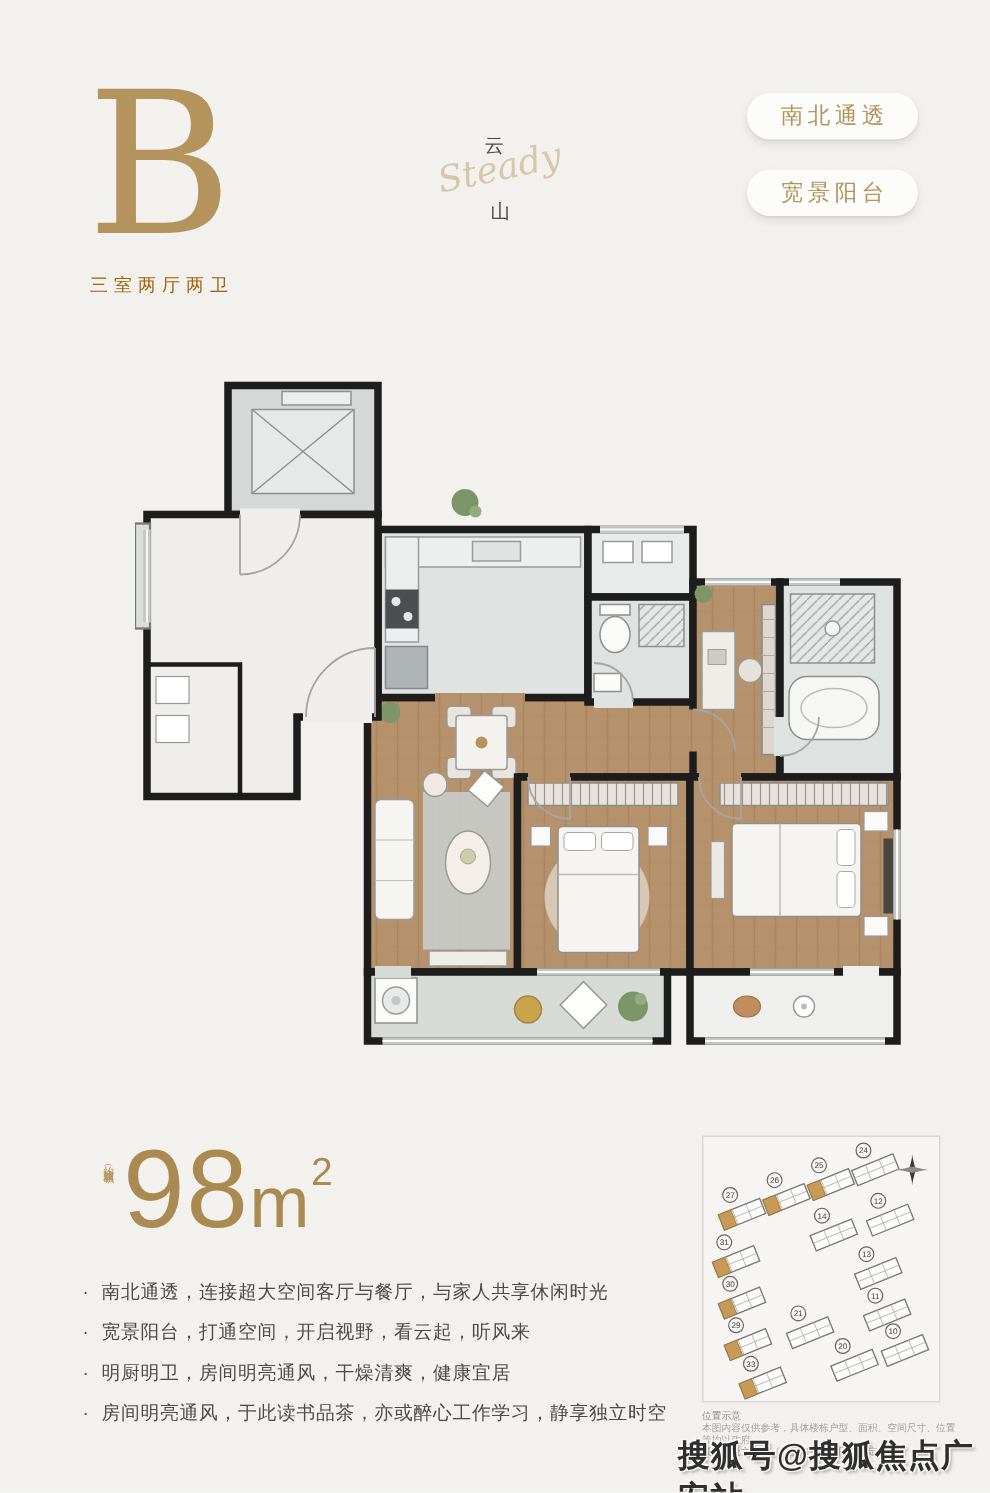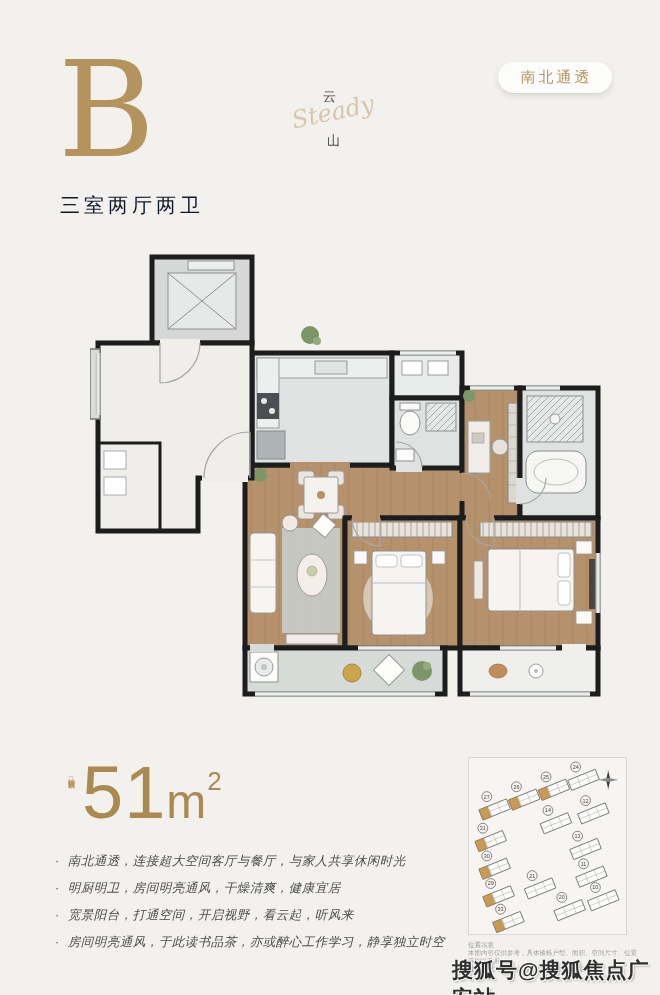--- a/index.html
+++ b/index.html
@@ -9,22 +9,22 @@
     font-family:"Liberation Sans", sans-serif;
     color:#3d3d3d;
   }
   
   .unit-letter{
     position:absolute;left:58px;top:44px;
     font-family:"DejaVu Serif", serif;font-weight:300;
     font-size:132px;line-height:1;color:#b5935c;
   }
   .unit-type{
-    position:absolute;left:60px;top:192px;
-    font-size:20px;letter-spacing:4px;color:#0f172a;font-weight:500;
+    position:absolute;left:60px;top:182px;
+    font-size:12px;letter-spacing:4px;color:#a16207;font-weight:500;
   }
   .logo-top{position:absolute;left:323px;top:88px;font-size:13px;letter-spacing:2px;color:#4a4a4a;}
   .logo-script{
     position:absolute;left:288px;top:98px;width:90px;text-align:center;
     font-family:"DejaVu Serif", serif;font-style:italic;
     font-size:24px;color:#cdb994;opacity:.75;transform:rotate(-12deg);
   }
   .logo-bottom{position:absolute;left:327px;top:132px;font-size:13px;color:#4a4a4a;}
   .badges{position:absolute;left:498px;top:62px;display:flex;flex-direction:column;gap:20px;}
   .badge{
@@ -41,21 +41,21 @@
     writing-mode:vertical-rl;font-size:7px;letter-spacing:1px;color:#b5935c;height:70px;
   }
   .area-value{
     position:absolute;left:82px;top:756px;
     color:#ab8a52;font-weight:400;font-size:74px;line-height:1;letter-spacing:1px;
   }
   .area-value .unit{font-size:48px;}
   .area-value .sup{font-size:26px;vertical-align:28px;}
   
   .features{position:absolute;left:55px;top:848px;margin:0;padding:0;list-style:none;}
-  .features li{font-size:12.5px;line-height:27px;color:#4b4b4b;letter-spacing:.5px;font-style:italic;}
+  .features li{font-size:12.5px;line-height:27px;color:#4b4b4b;letter-spacing:.5px;}
   .features .dot{margin-right:8px;color:#4b4b4b;}
   
   .siteplan-card{
     position:absolute;left:468px;top:757px;width:159px;height:178px;
     background:#f6f5f3;border:1px solid #d9d8d5;box-sizing:border-box;
   }
   .siteplan-card svg{display:block;width:100%;height:100%;}
   .siteplan-caption{position:absolute;left:468px;top:940px;width:175px;}
   .siteplan-caption .cap-title{font-size:6.5px;color:#8e8e8e;line-height:9px;}
   .siteplan-caption .cap-line{font-size:6.5px;color:#a3a3a3;line-height:8px;}
@@ -73,20 +73,21 @@
 
   <div class="unit-letter">B</div>
   <div class="unit-type">三室两厅两卫</div>
 
   <div class="logo-top">云</div>
   <div class="logo-script">Steady</div>
   <div class="logo-bottom">山</div>
 
   <div class="badges" id="badges">
       <div class="badge">南北通透</div>
+      <div class="badge">宽景阳台</div>
     </div>
 
   <svg class="floorplan" viewBox="0 0 520 462">
     <defs>
       <pattern id="plank" patternUnits="userSpaceOnUse" width="14" height="14">
         <rect width="14" height="14" fill="#b6926c"></rect>
         <path d="M7,0 V14" stroke="#a8845f" stroke-width="1"></path>
         <path d="M0,0 H14" stroke="#ad8963" stroke-width="0.6"></path>
       </pattern>
       <pattern id="hatchD" patternUnits="userSpaceOnUse" width="7" height="7">
@@ -247,26 +248,26 @@
       <rect x="262" y="261" width="28" height="8" fill="url(#plank)" stroke="none"></rect>
       <path d="M262,265 A28,28 0 0 0 290,293 M290,265 L290,293"></path>
       <rect x="376" y="261" width="28" height="8" fill="url(#plank)" stroke="none"></rect>
       <path d="M376,265 A28,28 0 0 0 404,293 M404,265 L404,293"></path>
       <rect x="160" y="391" width="24" height="8" fill="#d6dbd8" stroke="none"></rect>
       <rect x="472" y="391" width="24" height="8" fill="#eff0ee" stroke="none"></rect>
     </g>
   </svg>
 
   <div class="area-note">约（建筑面积）</div>
-  <div class="area-value"><span>51</span><span class="unit">m</span><span class="sup">2</span></div>
+  <div class="area-value"><span>98</span><span class="unit">m</span><span class="sup">2</span></div>
 
   <ul class="features" id="features">
       <li><span class="dot">·</span><span>南北通透，连接超大空间客厅与餐厅，与家人共享休闲时光</span></li>
+      <li><span class="dot">·</span><span>宽景阳台，打通空间，开启视野，看云起，听风来</span></li>
       <li><span class="dot">·</span><span>明厨明卫，房间明亮通风，干燥清爽，健康宜居</span></li>
-      <li><span class="dot">·</span><span>宽景阳台，打通空间，开启视野，看云起，听风来</span></li>
       <li><span class="dot">·</span><span>房间明亮通风，于此读书品茶，亦或醉心工作学习，静享独立时空</span></li>
     </ul>
 
   <div class="siteplan-card">
     <svg id="siteplan" viewBox="0 0 159 178">
       <g id="sp-buildings">
           <g>
             <g transform="translate(26,52) rotate(-22)">
               <rect x="-15" y="-5.5" width="30" height="11" fill="#fcfcfb" stroke="#777" stroke-width="0.9"></rect>
               <path d="M-5,-5.5 V5.5 M5,-5.5 V5.5 M-15,0 H15" stroke="#aaa" stroke-width="0.5" fill="none"></path>

